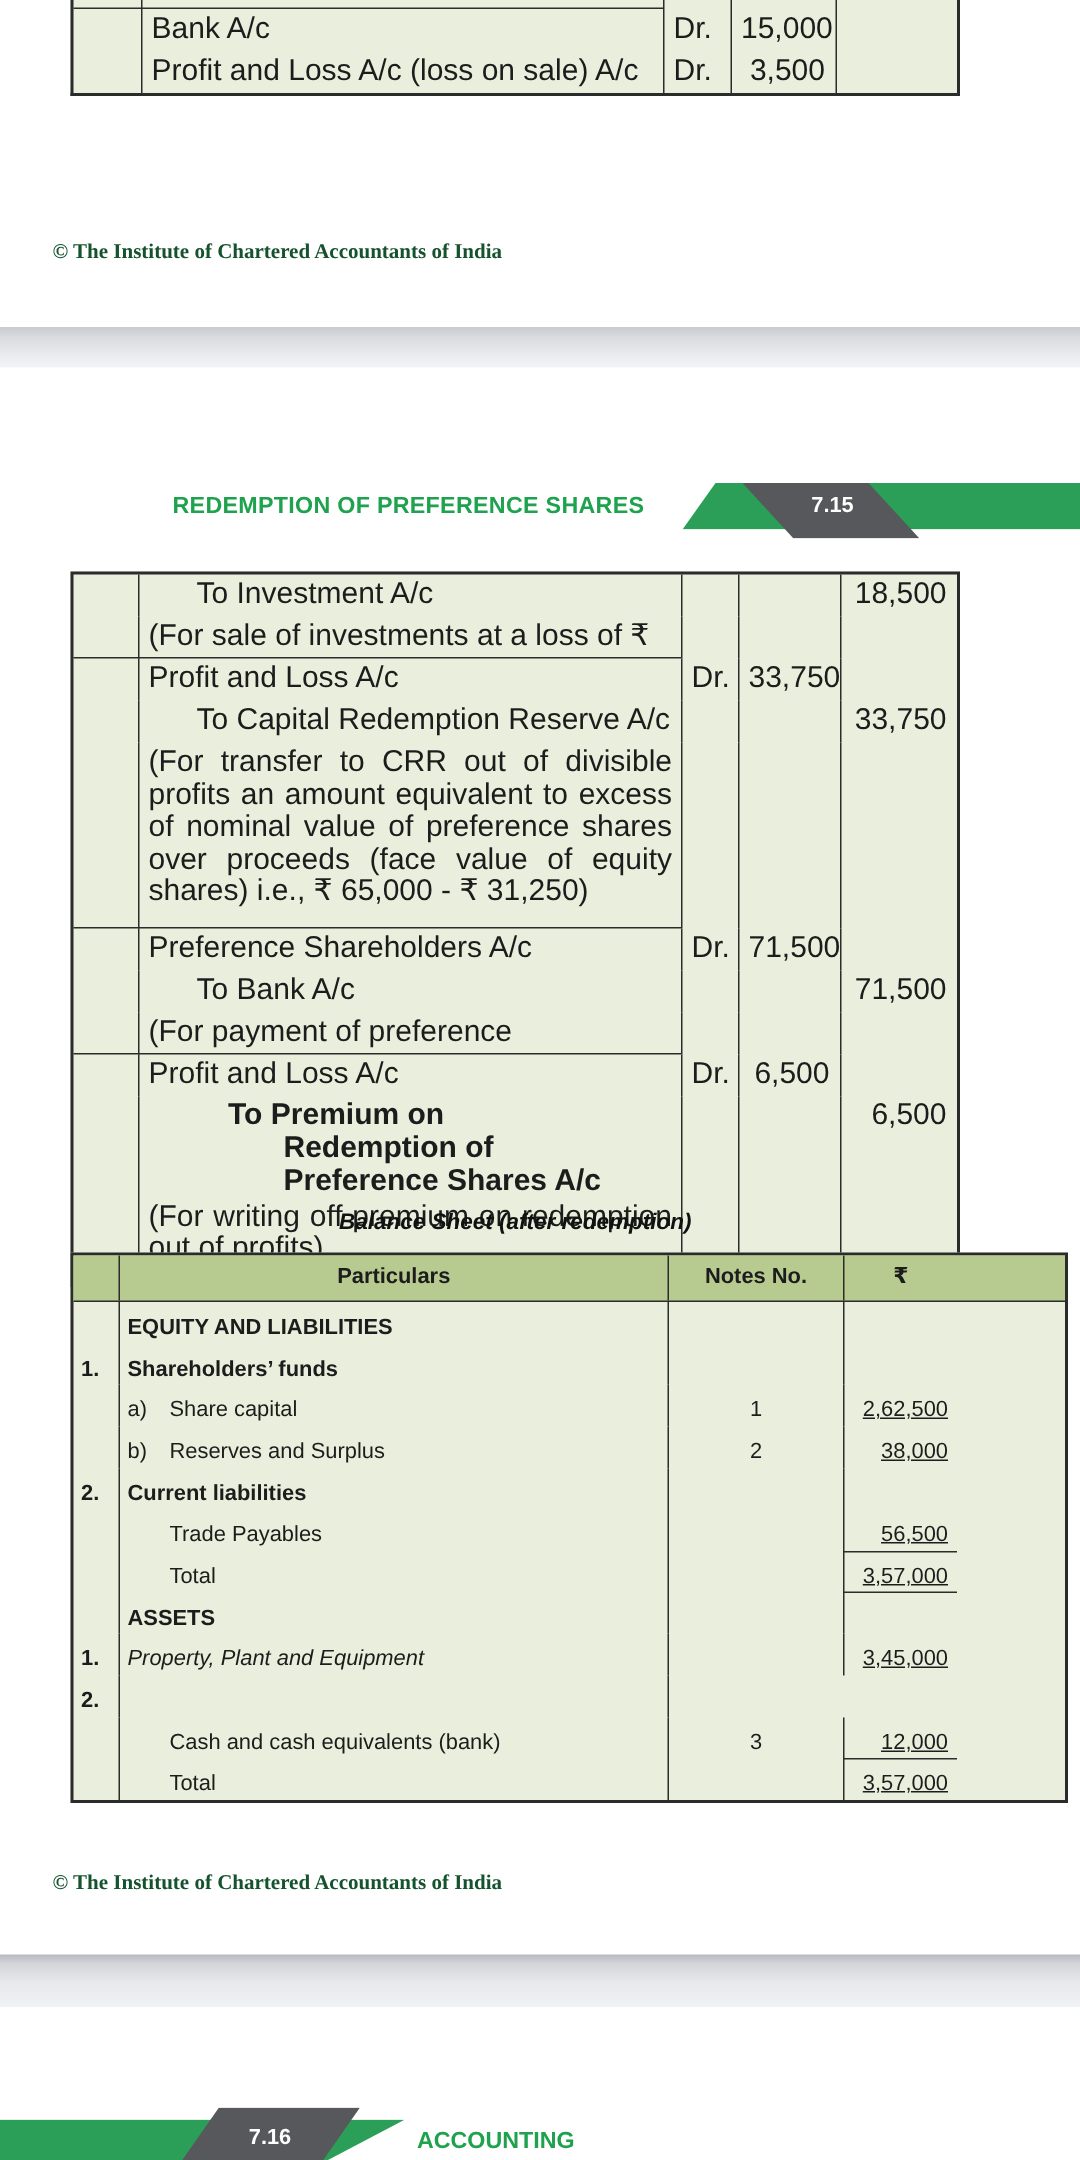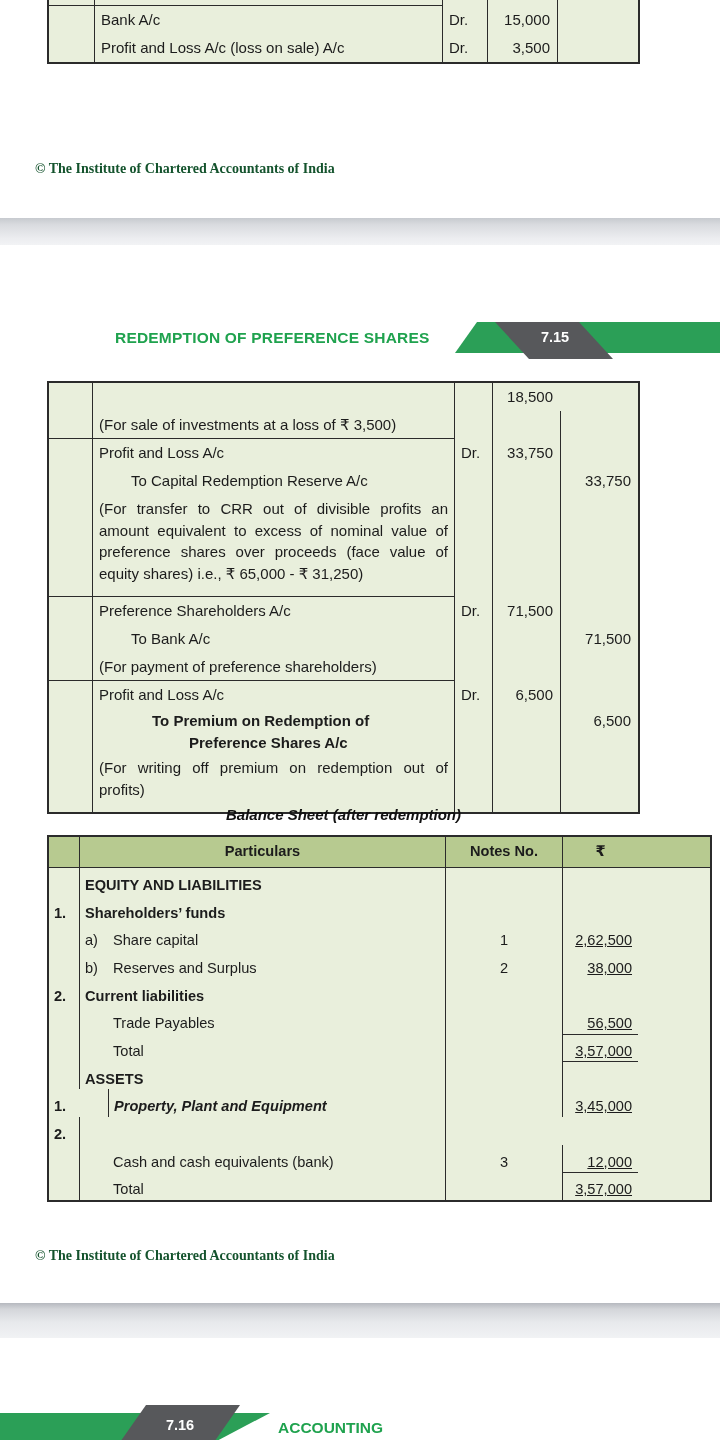--- a/index.html
+++ b/index.html
@@ -36,21 +36,21 @@
                clip-path:polygon(0 0,270px 0,213px 30px,0 30px);}
   #footer .badge{position:absolute;left:112px;top:0;width:132px;height:40px;background:var(--gray);
                clip-path:polygon(34px 0,128px 0,100px 40px,6px 40px);}
   #footer .badge span{position:absolute;left:22px;top:4px;width:92px;height:32px;line-height:32px;
                text-align:center;color:#fff;font-weight:bold;font-size:14.5px;}
   #footer .chapter{position:absolute;left:278px;top:8px;height:30px;line-height:30px;
                font-weight:bold;font-size:15.5px;color:var(--green);white-space:nowrap;}
 
   
   .jtable{position:absolute;left:47px;width:593px;background:var(--tbg);
-          border:2px solid var(--bdr);box-sizing:border-box;font-size:15px;}
+          border:2px solid var(--bdr);box-sizing:border-box;font-size:20px;}
   #fragment{top:0;border-top:none;}
   #journal{top:381px;}
   .jrow{display:grid;}
   #fragment .jrow{grid-template-columns:45px 348px 45px 70px 81px;}
   #journal  .jrow{grid-template-columns:43px 362px 38px 68px 78px;}
   .jc{box-sizing:border-box;padding:0 6px;overflow:hidden;}
   .jc.v{border-left:1.5px solid var(--bdr);}
   .jrow.single .jc{height:28px;line-height:27px;}
   .jrow.stub .jc{height:6px;}
   .jrow.block-end .sno,.jrow.block-end .part{border-bottom:1.5px solid var(--bdr);}
@@ -69,21 +69,21 @@
   .bs-grid{display:grid;grid-template-columns:30px 366px 117px 76px;}
   #bsHead{background:var(--thead);font-weight:bold;height:30px;line-height:28px;
           border-bottom:1.5px solid var(--bdr);}
   #bsHead .jc{text-align:center;}
   .bs-row{height:27.66px;line-height:27.4px;}
   .bs-row .jc{padding:4px 5px;}
   .bs-row .num{font-weight:bold;padding-left:5px;}
   .bs-row .notes{text-align:center;}
   .bs-row .amt{text-align:right;padding-right:6px;text-decoration:underline;}
   .s-section .part,.s-head .part{font-weight:bold;}
-  .s-ppe .part{font-weight:bold;font-style:italic;margin-left:29px;}
+  .s-ppe .part{font-weight:normal;font-style:italic;}
   .s-item .part{padding-left:33px;}
   .bullet{display:inline-block;width:28px;}
   .rule-box .amt{border-top:1.5px solid var(--bdr);border-bottom:1.5px solid var(--bdr);line-height:24px;}
   .rule-top .amt{border-top:1.5px solid var(--bdr);line-height:25.5px;}
 </style>
 </head>
 <body style="--green: #1fa24e; --ribbon: #2b9f57; --gray: #57585b; --tbg: #e9efdc; --thead: #b7ca90; --bdr: #2b2b2b;">
 
 <div class="jtable abs" id="fragment">
     <div class="jrow stub block-end">
@@ -116,20 +116,21 @@
 <div class="abs" id="ribbon">
   <div class="bar"></div>
   <div class="badge">
     <span>7.15</span>
   </div>
 </div>
 
 <div class="jtable abs" id="journal">
     <div class="jrow single">
       <div class="jc sno"></div>
+      <div class="jc v part centry">To Investment A/c</div>
       <div class="jc v dr"></div>
       <div class="jc v debit"></div>
       <div class="jc v credit">18,500</div>
     </div>
     <div class="jrow single block-end">
       <div class="jc sno"></div>
       <div class="jc v part">(For sale of investments at a loss of ₹ 3,500)</div>
       <div class="jc v dr"></div>
       <div class="jc v debit"></div>
       <div class="jc v credit"></div>

